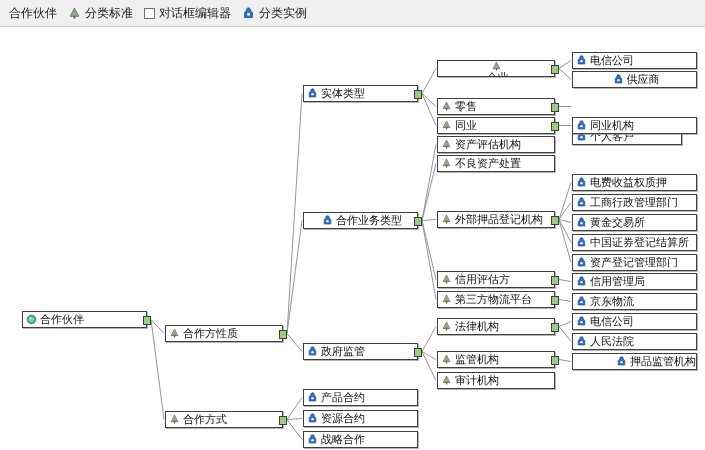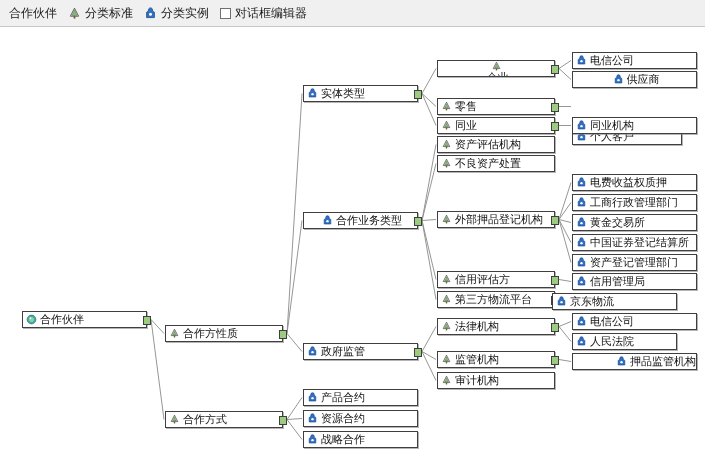--- a/index.html
+++ b/index.html
@@ -60,29 +60,29 @@
   </div>
   <div class="tb-item">
     <svg class="tb-ico" viewBox="0 0 13 13">
       <path d="M6.5 1.2 L10.6 9.2 L2.4 9.2 Z" fill="#ffffff" stroke="#4a4a4a" stroke-width="0.9"></path>
       <path d="M6.5 3.2 L8.9 8.4 L4.1 8.4 Z" fill="#8db97f" stroke="#4a7a41" stroke-width="0.6"></path>
       <rect x="5.6" y="9.2" width="1.8" height="2.4" fill="#7a5a2a"></rect>
     </svg>
     <span class="tb-label">分类标准</span>
   </div>
   <div class="tb-item">
+    <span class="cbx"></span>
+    <span class="tb-label">对话框编辑器</span>
+  </div>
+  <div class="tb-item">
     <svg class="tb-ico" viewBox="0 0 13 13">
       <path d="M6.5 0.9 C8 0.9 8.6 2 8.6 3.2 L8.6 4.2 L10.4 5.2 L10.4 10.6 L2.6 10.6 L2.6 5.2 L4.4 4.2 L4.4 3.2 C4.4 2 5 0.9 6.5 0.9 Z" fill="#2f6fc4" stroke="#1b4a8c" stroke-width="0.8"></path>
       <circle cx="6.5" cy="7.3" r="1.5" fill="#ffffff"></circle>
     </svg>
     <span class="tb-label">分类实例</span>
-  </div>
-  <div class="tb-item">
-    <span class="cbx"></span>
-    <span class="tb-label">对话框编辑器</span>
   </div>
 </div>
 
 <div id="canvas">
   <svg id="links">
       <path d="M 151 292.5 L 164 306.5" fill="none" stroke="#8a8a8a" stroke-width="0.9"></path>
       <path d="M 151 292.5 L 164 392.5" fill="none" stroke="#8a8a8a" stroke-width="0.9"></path>
       <path d="M 287 306.5 L 302 66.5" fill="none" stroke="#8a8a8a" stroke-width="0.9"></path>
       <path d="M 287 306.5 L 302 193.5" fill="none" stroke="#8a8a8a" stroke-width="0.9"></path>
       <path d="M 287 306.5 L 302 324.5" fill="none" stroke="#8a8a8a" stroke-width="0.9"></path>
@@ -347,35 +347,35 @@
         </svg>
         <span class="ntext">资产登记管理部门</span>
       </div>
       <div class="node" style="left: 572px; top: 246px; width: 125px;">
         <svg class="nico" viewBox="0 0 13 13">
           <path d="M6.5 0.9 C8 0.9 8.6 2 8.6 3.2 L8.6 4.2 L10.4 5.2 L10.4 10.6 L2.6 10.6 L2.6 5.2 L4.4 4.2 L4.4 3.2 C4.4 2 5 0.9 6.5 0.9 Z" fill="#2f6fc4" stroke="#1b4a8c" stroke-width="0.8"></path>
           <circle cx="6.5" cy="7.3" r="1.4" fill="#ffffff"></circle>
         </svg>
         <span class="ntext">信用管理局</span>
       </div>
-      <div class="node" style="left: 552px; top: 266px; width: 125px;">
+      <div class="node" style="left: 572px; top: 266px; width: 125px;">
         <svg class="nico" viewBox="0 0 13 13">
           <path d="M6.5 0.9 C8 0.9 8.6 2 8.6 3.2 L8.6 4.2 L10.4 5.2 L10.4 10.6 L2.6 10.6 L2.6 5.2 L4.4 4.2 L4.4 3.2 C4.4 2 5 0.9 6.5 0.9 Z" fill="#2f6fc4" stroke="#1b4a8c" stroke-width="0.8"></path>
           <circle cx="6.5" cy="7.3" r="1.4" fill="#ffffff"></circle>
         </svg>
         <span class="ntext">京东物流</span>
       </div>
       <div class="node" style="left: 572px; top: 286px; width: 125px;">
         <svg class="nico" viewBox="0 0 13 13">
           <path d="M6.5 0.9 C8 0.9 8.6 2 8.6 3.2 L8.6 4.2 L10.4 5.2 L10.4 10.6 L2.6 10.6 L2.6 5.2 L4.4 4.2 L4.4 3.2 C4.4 2 5 0.9 6.5 0.9 Z" fill="#2f6fc4" stroke="#1b4a8c" stroke-width="0.8"></path>
           <circle cx="6.5" cy="7.3" r="1.4" fill="#ffffff"></circle>
         </svg>
         <span class="ntext">电信公司</span>
       </div>
-      <div class="node" style="left: 572px; top: 306px; width: 105px;">
+      <div class="node" style="left: 572px; top: 306px; width: 125px;">
         <svg class="nico" viewBox="0 0 13 13">
           <path d="M6.5 0.9 C8 0.9 8.6 2 8.6 3.2 L8.6 4.2 L10.4 5.2 L10.4 10.6 L2.6 10.6 L2.6 5.2 L4.4 4.2 L4.4 3.2 C4.4 2 5 0.9 6.5 0.9 Z" fill="#2f6fc4" stroke="#1b4a8c" stroke-width="0.8"></path>
           <circle cx="6.5" cy="7.3" r="1.4" fill="#ffffff"></circle>
         </svg>
         <span class="ntext">人民法院</span>
       </div>
       <div class="node" style="left: 572px; top: 326px; width: 125px; justify-content: flex-end;">
         <svg class="nico" viewBox="0 0 13 13">
           <path d="M6.5 0.9 C8 0.9 8.6 2 8.6 3.2 L8.6 4.2 L10.4 5.2 L10.4 10.6 L2.6 10.6 L2.6 5.2 L4.4 4.2 L4.4 3.2 C4.4 2 5 0.9 6.5 0.9 Z" fill="#2f6fc4" stroke="#1b4a8c" stroke-width="0.8"></path>
           <circle cx="6.5" cy="7.3" r="1.4" fill="#ffffff"></circle>

